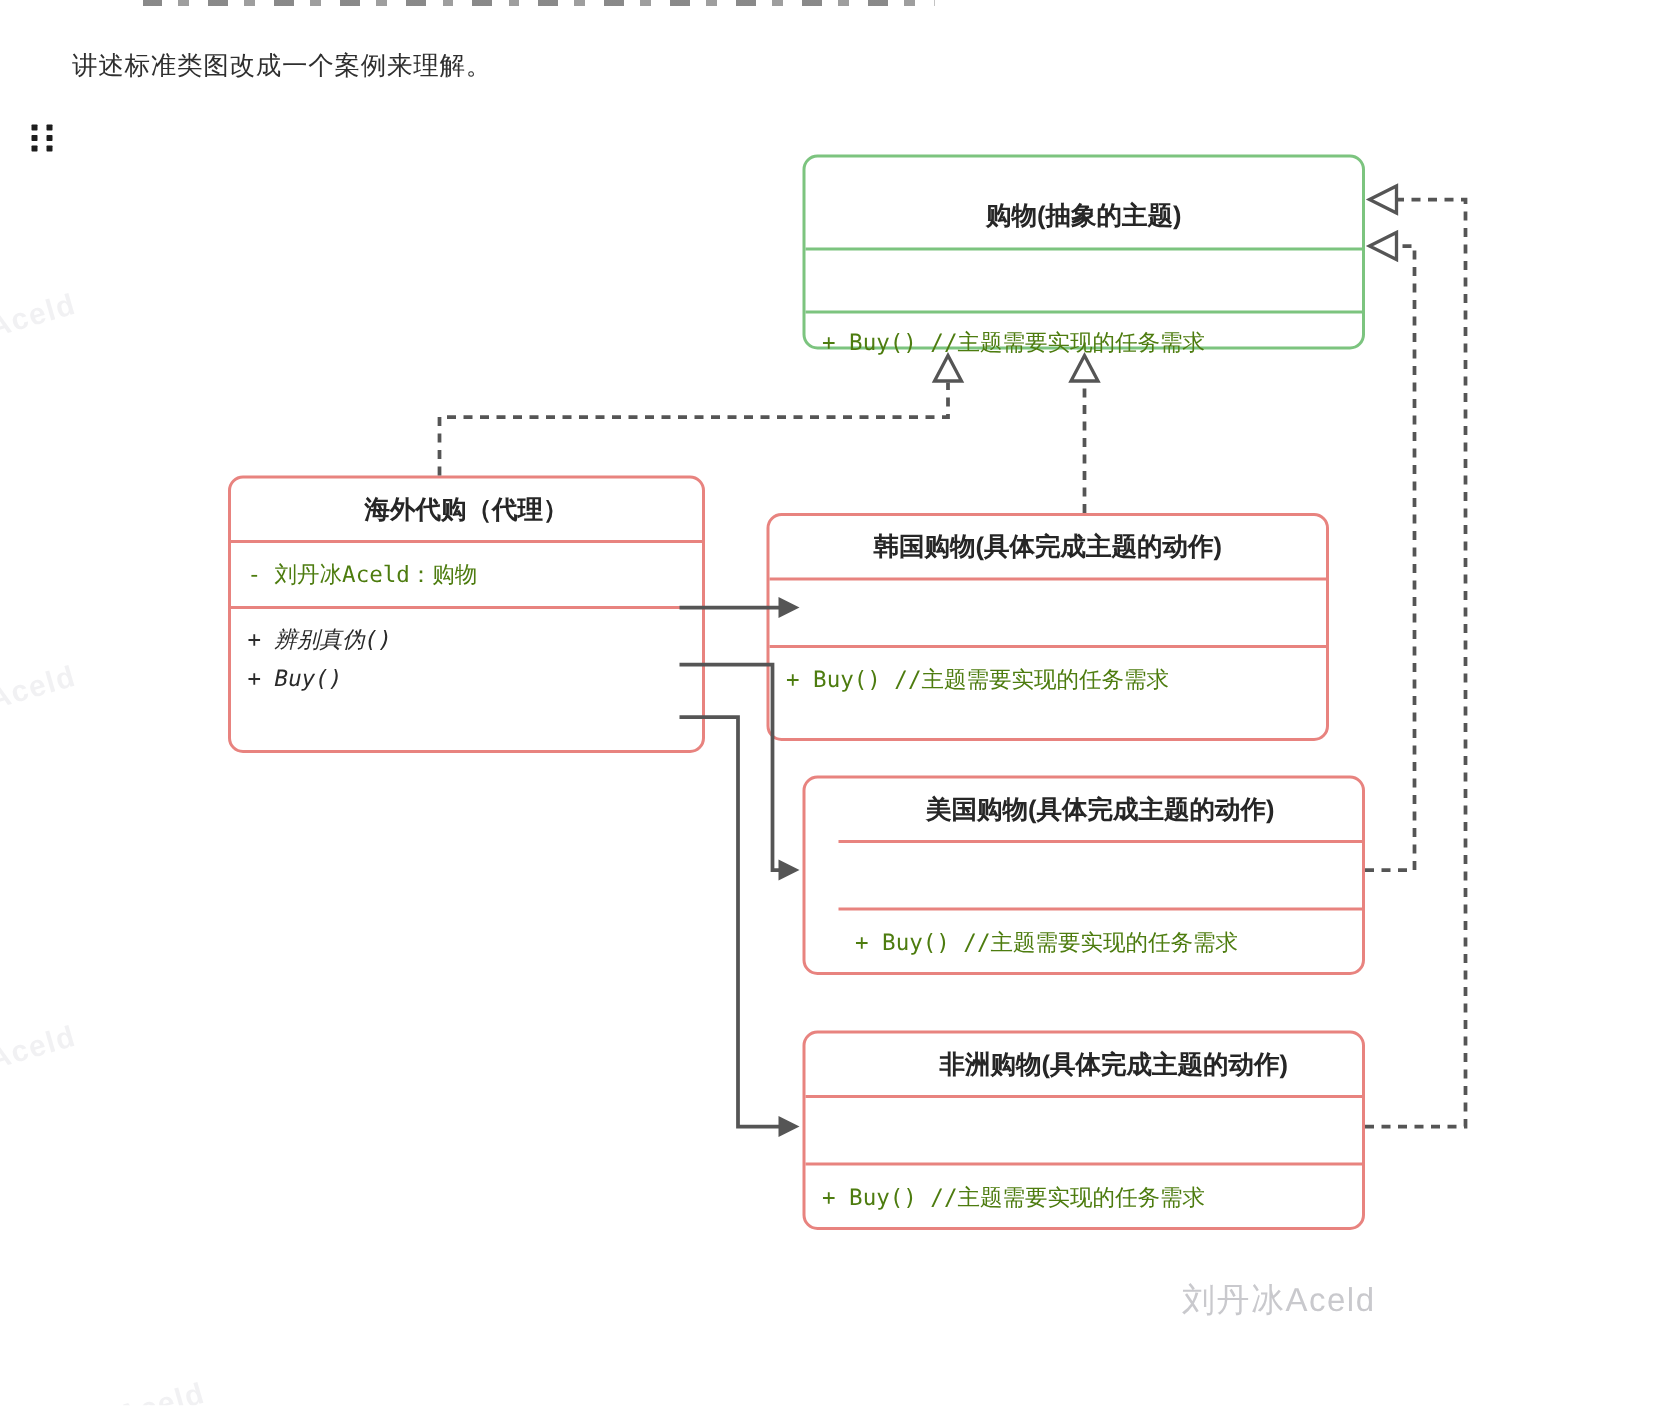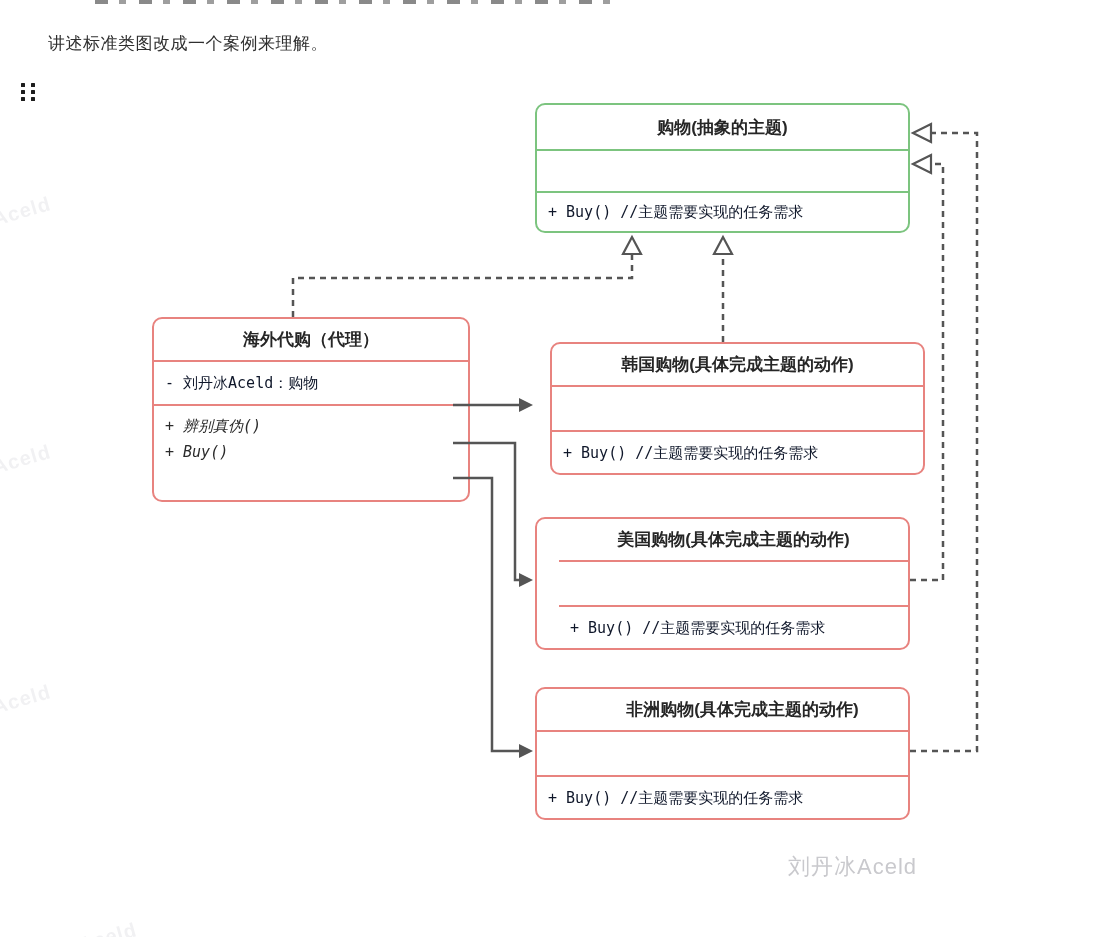--- a/index.html
+++ b/index.html
@@ -29,21 +29,21 @@
   .uml-box.green{border-color:#7cc47f;}
   .uml-row{box-sizing:border-box;overflow:hidden;}
   .uml-title{
     display:flex;align-items:center;justify-content:center;
     font-weight:bold;font-size:17px;color:#262626;
   }
   .uml-div{border-top:2.5px solid #e8837f;}
   .green .uml-div{border-top-color:#7cc47f;}
   .uml-text{
     display:flex;align-items:center;padding-left:11px;font-size:15px;
-    font-family:"DejaVu Sans Mono", monospace;color:#0f172a;white-space:pre;
+    font-family:"DejaVu Sans Mono", monospace;color:#4d7c0f;white-space:pre;
   }
   .uml-methods{padding:7px 0 0 11px;font-size:15px;font-family:"DejaVu Sans Mono", monospace;}
   .uml-methods div{line-height:26px;white-space:pre;font-style:italic;}
 
   
   #wires{position:absolute;left:0;top:0;z-index:2;pointer-events:none;}
 
   
   .wm-small{
     position:absolute;font-size:20px;font-weight:bold;color:rgba(60,60,80,0.07);
@@ -73,35 +73,35 @@
   </div>
 
   <div class="wm-small" style="left:-8px;top:200px;">Aceld</div>
   <div class="wm-small" style="left:-8px;top:448px;">Aceld</div>
   <div class="wm-small" style="left:-8px;top:688px;">Aceld</div>
   <div class="wm-small" style="left:78px;top:926px;">Aceld</div>
 
   <div>
 
     <div class="uml-box green" style="left:535px;top:103px;width:375px;height:130px;">
-      <div class="uml-row uml-title" style="height:44px;">购物(抽象的主题)</div>
+      <div class="uml-row uml-title" style="height:44px;margin-top:16px;">购物(抽象的主题)</div>
       <div class="uml-row uml-div" style="height:42px;"></div>
       <div class="uml-row uml-div uml-text" style="height:41px;">+ Buy() //主题需要实现的任务需求</div>
     </div>
 
     <div class="uml-box" style="left:152px;top:317px;width:318px;height:185px;">
       <div class="uml-row uml-title" style="height:41px;">海外代购（代理）</div>
       <div class="uml-row uml-div uml-text" style="height:44px;">- 刘丹冰Aceld：购物</div>
       <div class="uml-row uml-div uml-methods" style="height:95px;">
         <div>+ 辨别真伪()</div>
         <div>+ Buy()</div>
       </div>
     </div>
 
-    <div class="uml-box" style="left:550px;top:342px;width:375px;height:133px;">
+    <div class="uml-box" style="left:511px;top:342px;width:375px;height:152px;">
       <div class="uml-row uml-title" style="height:41px;">韩国购物(具体完成主题的动作)</div>
       <div class="uml-row uml-div" style="height:45px;"></div>
       <div class="uml-row uml-div uml-text" style="height:44px;">+ Buy() //主题需要实现的任务需求</div>
     </div>
 
     <div class="uml-box" style="left:535px;top:517px;width:375px;height:133px;padding-left:22px;">
       <div class="uml-row uml-title" style="height:41px;">美国购物(具体完成主题的动作)</div>
       <div class="uml-row uml-div" style="height:45px;"></div>
       <div class="uml-row uml-div uml-text" style="height:44px;">+ Buy() //主题需要实现的任务需求</div>
     </div>

